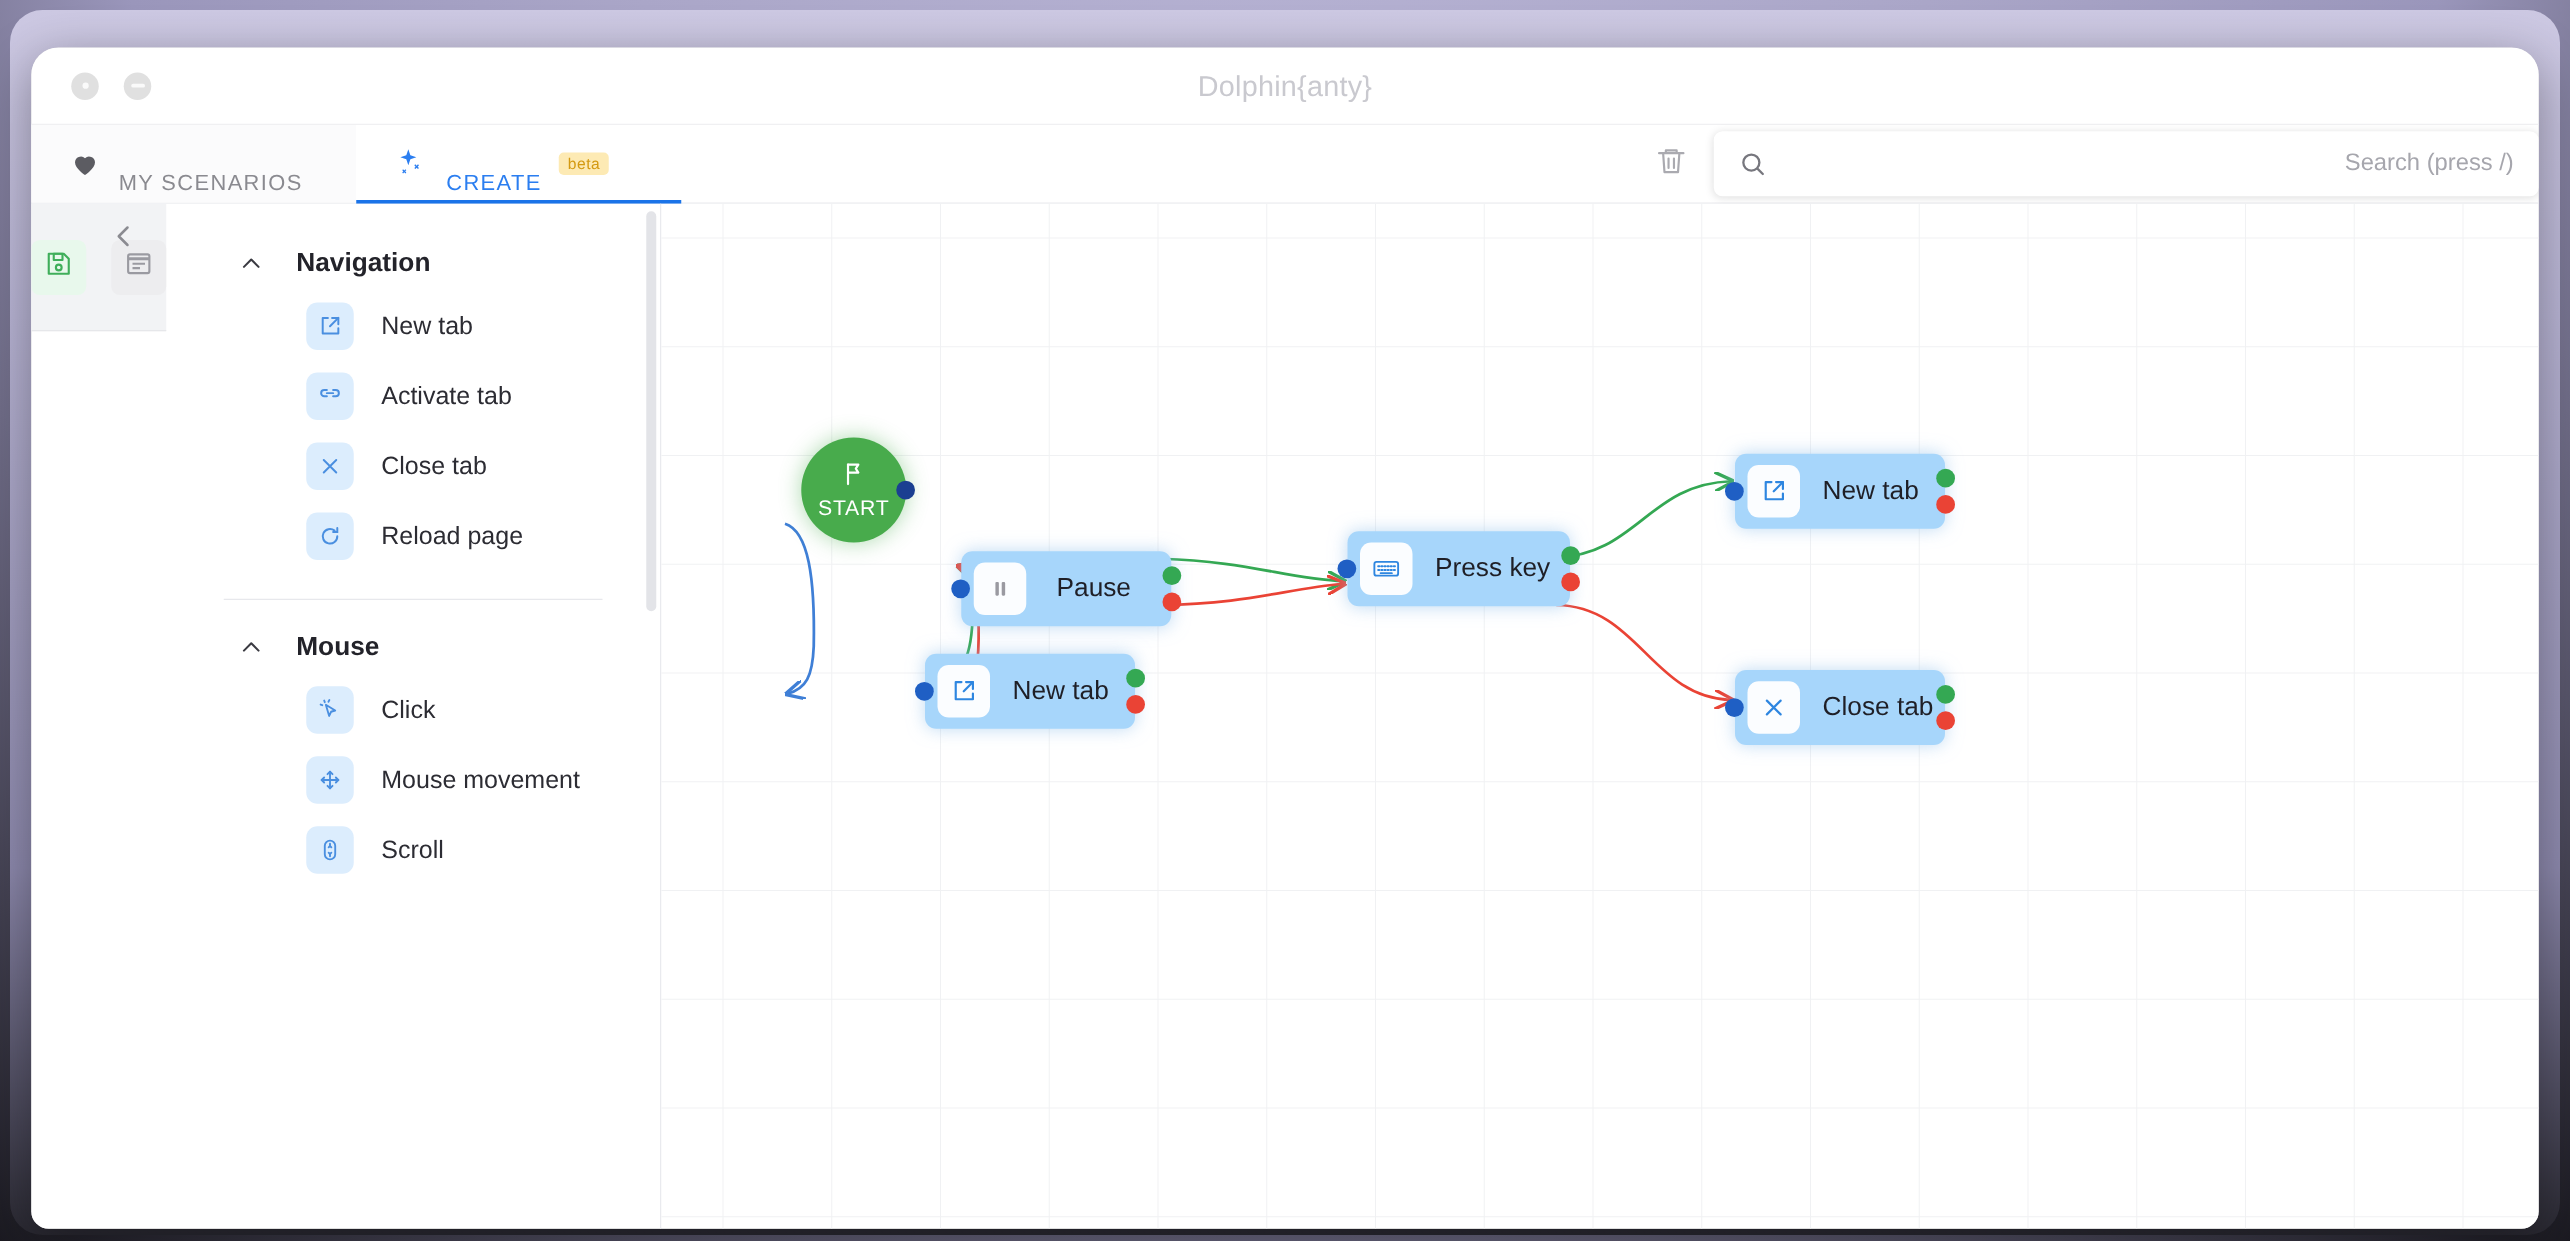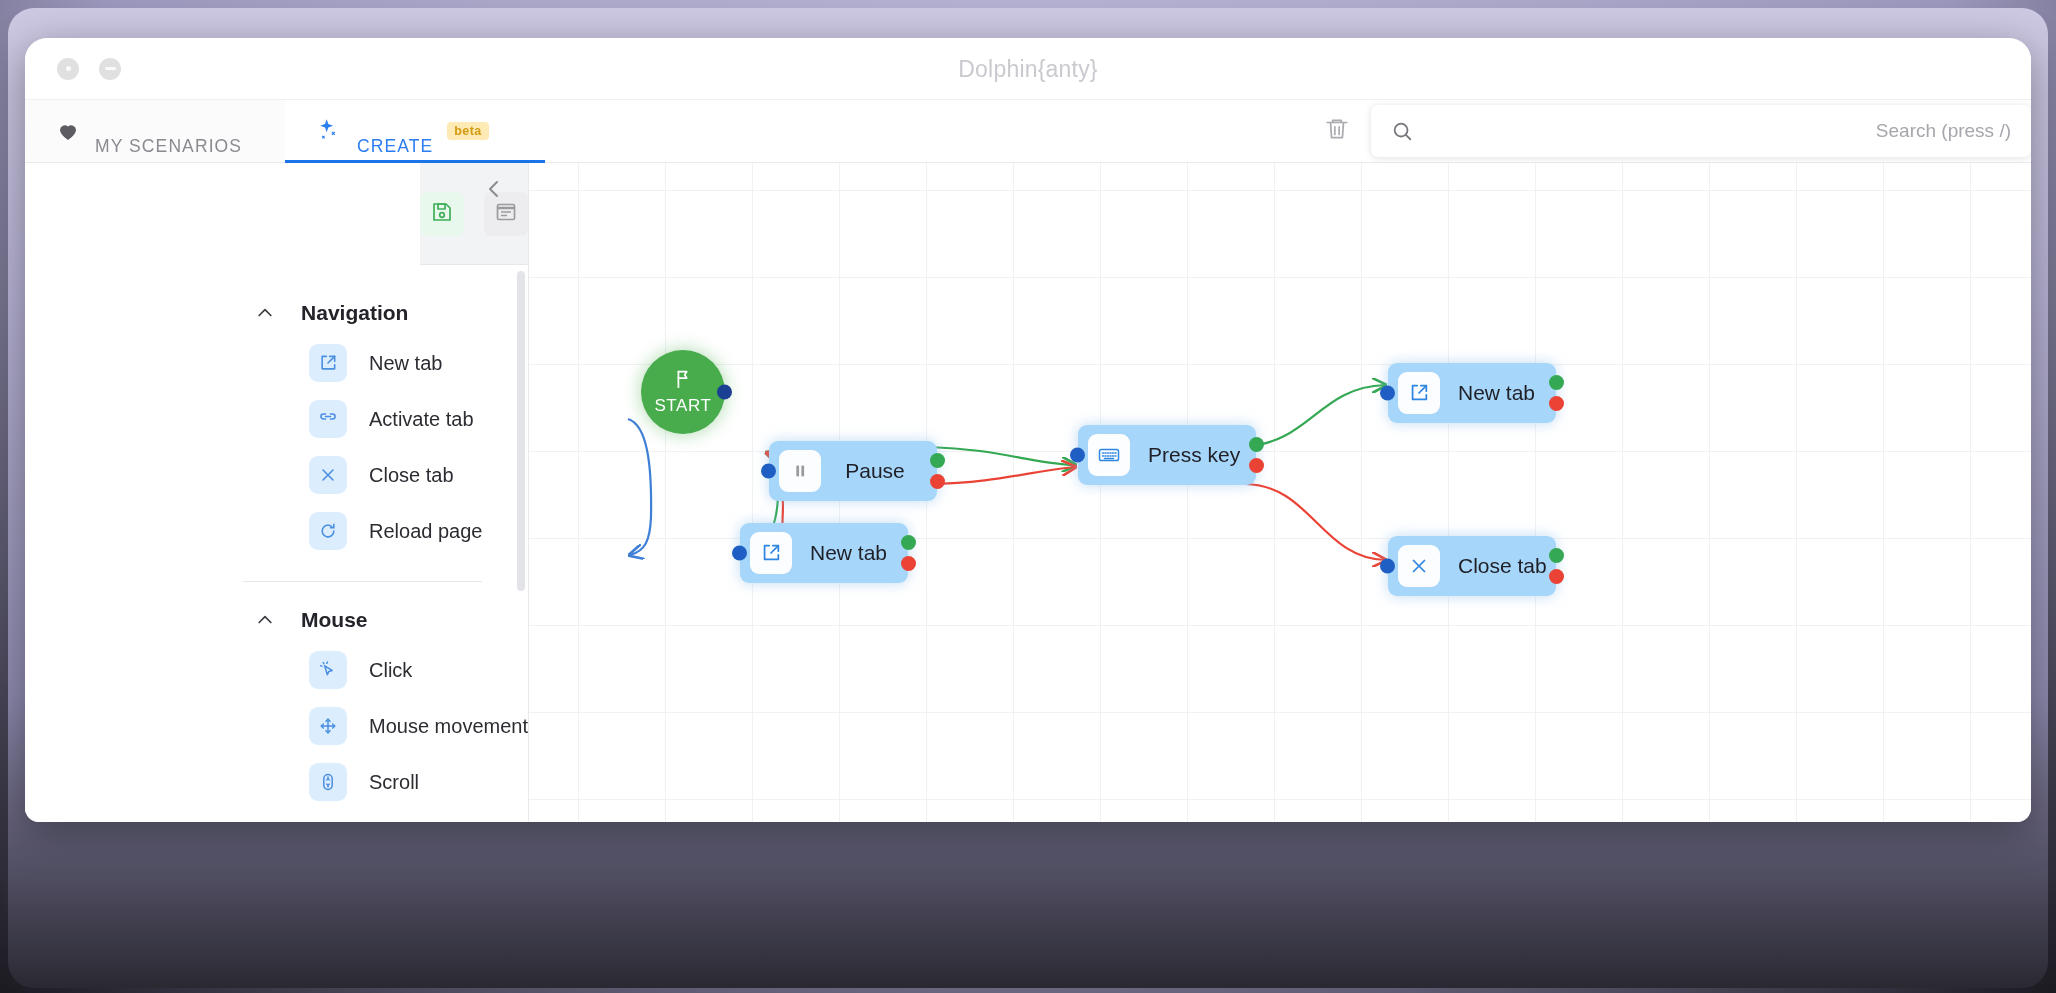--- a/index.html
+++ b/index.html
@@ -29,21 +29,21 @@
     left: 8px; top: 8px;
     width: 2040px; height: 980px;
     border-radius: 26px;
     background: linear-gradient(180deg,#cdc9e3 0%, #b8b4d4 25%, #8d89ad 70%, #2a2932 100%);
     filter: blur(0.4px);
   }
 
   .window {
     position: absolute;
     left: 25px; top: 38px;
-    width: 2006px; height: 784px;
+    width: 2006px; height: 945px;
     background: #e5e5e5;
     border-radius: 22px 22px 14px 14px;
     overflow: hidden;
     box-shadow: 0 10px 40px rgba(0,0,0,.35);
   }
 
   
   .titlebar {
     position: relative;
     height: 62px;
@@ -111,21 +111,21 @@
     margin-top: 31px;
   }
   .tab.inactive .tab-label { color: #8a8a90; }
   .tab.active .tab-label { color: #2b7ef0; }
   .heart-icon { color: #5c5c62; display:flex; }
   .spark-icon { color: #2b7ef0; display:flex; }
   .beta-badge {
     background: #fdeab4;
     color: #d49a12;
     font-size: 12.5px;
-    font-weight: bold;
+    font-weight: normal;
     padding: 2px 7px;
     border-radius: 4px;
     letter-spacing: .4px;
   }
 
   .topbar-right {
     margin-left: auto;
     display: flex;
     align-items: center;
     gap: 14px;
@@ -168,22 +168,21 @@
     height: calc(945px - 62px - 63px);
   }
 
   
   .sidebar {
     width: 504px;
     position: relative;
     background: #ffffff;
     border-right: 1px solid #e9eaee;
     display: flex;
-    flex-direction: column;
-    align-items: flex-end;
+    flex-direction: row;
   }
   .side-toolbar {
     height: 102px;
     background: #f2f3f5;
     position: relative;
     display: flex;
     align-items: center;
     justify-content: center;
     gap: 20px;
     border-bottom: 1px solid #e6e7ea;

